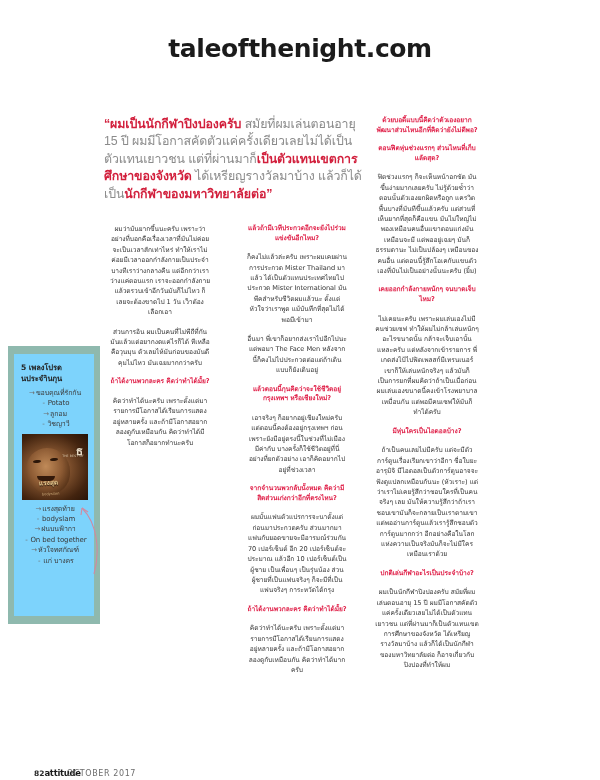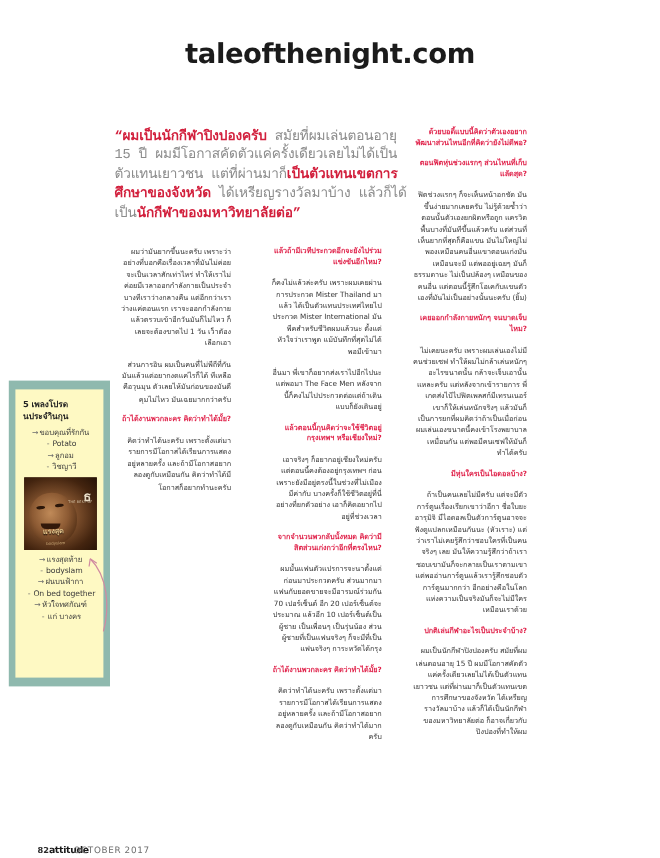--- a/index.html
+++ b/index.html
@@ -30,40 +30,40 @@
   }
 
   
   .pullquote {
     position: absolute;
     left: 104px; top: 100px;
     width: 268px;
     font-size: 12.4px;
     line-height: 17.4px;
     color: #8b8b8b;
-    font-family: Liberation Mono, monospace;
+    font-family: Liberation Sans, sans-serif;
     letter-spacing: -0.1px;
   }
   .pullquote .hl {
     color: #d21f3c;
     font-weight: bold;
   }
 
   
   .sidebar {
     position: absolute;
     left: 8px; top: 330px;
     width: 92px; height: 278px;
     background: #8fb9ae;
   }
   .sidebar-inner {
     position: absolute;
     left: 14px; top: 338px;
     width: 80px;
-    background: #fef9c3;
+    background: #7dd3fc;
     height: 262px;
     padding: 9px 6px 8px 7px;
   }
   .sb-title {
     font-size: 7.6px;
     font-weight: bold;
     color: #222;
     line-height: 10.5px;
     margin-bottom: 4px;
     letter-spacing: -0.1px;
@@ -134,21 +134,21 @@
     pointer-events: none;
   }
 
   
   .col {
     position: absolute;
     font-size: 6.6px;
     line-height: 10.4px;
     color: #333333;
     letter-spacing: -0.05px;
-    text-align: right;
+    text-align: center;
   }
   .col p { margin: 0 0 9px 0; }
   .qhead {
     color: #e0224a;
     font-weight: bold;
     margin: 0 0 1px 0;
     line-height: 9.6px;
   }
   #col1 { left: 110px; top: 208px; width: 100px; }
   #col2 { left: 247px; top: 208px; width: 100px; }

